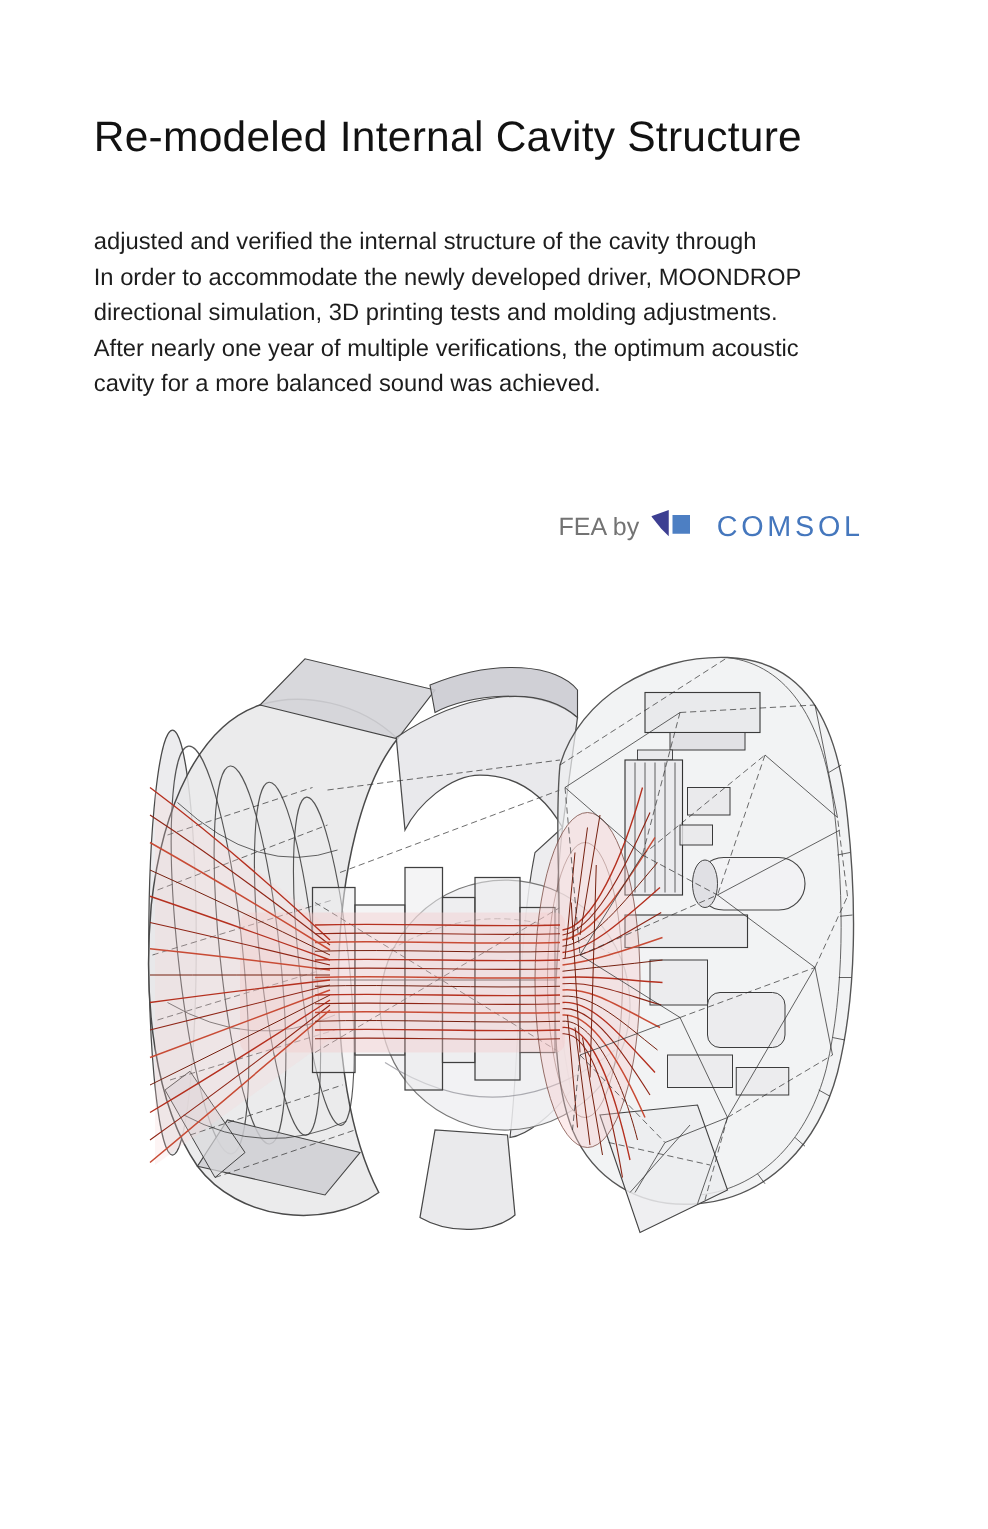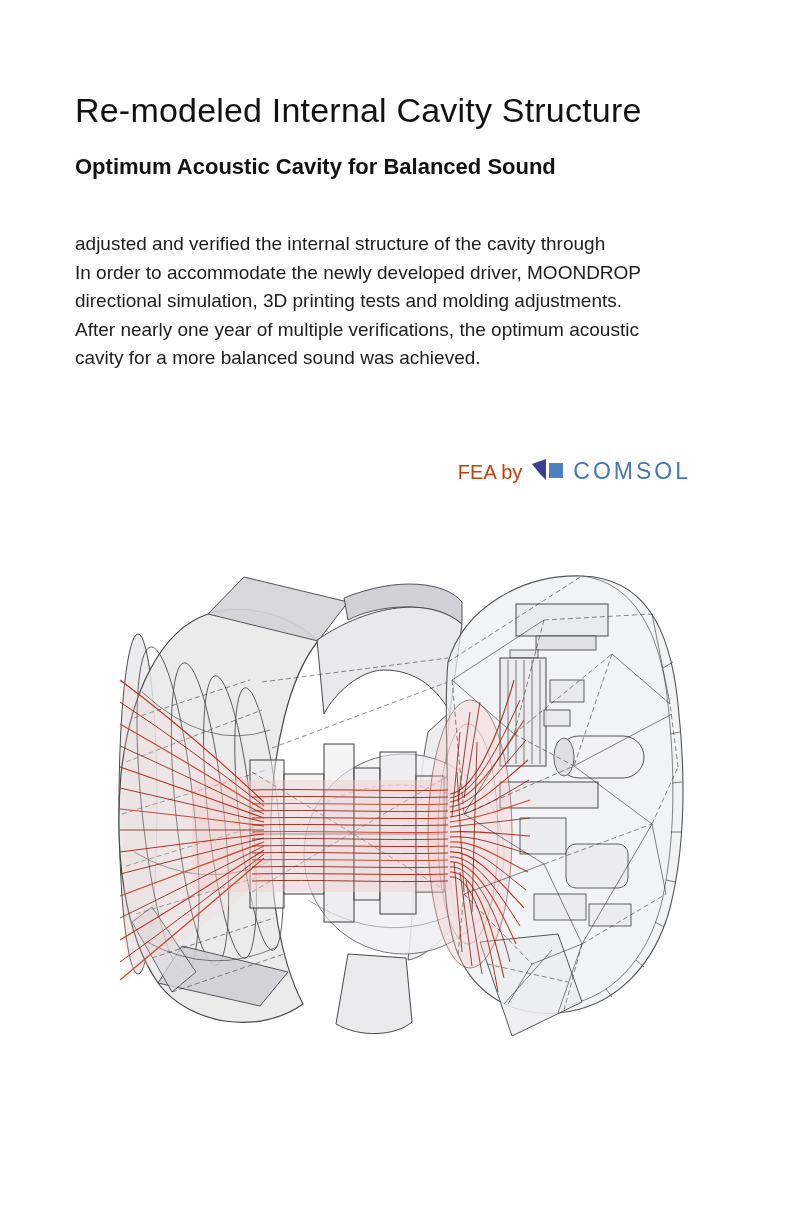--- a/index.html
+++ b/index.html
@@ -35,27 +35,27 @@
   }
   .fea-row{
     margin-top:84px;
     display:flex;
     justify-content:flex-end;
     align-items:center;
     gap:10px;
     height:30px;
   }
   .fea-prefix{
-    color:#c2410c;
+    color:#737373;
     font-size:20px;
     font-weight:400;
     padding-top:2px;
     text-align:center;
   }
-  .comsol-lockup{display:flex;align-items:flex-end;gap:7px;}
+  .comsol-lockup{display:flex;align-items:flex-start;gap:18px;}
   .comsol-wordmark{
     color:#4577bd;
     font-size:23px;
     letter-spacing:3px;
     font-weight:400;
   }
   .figure-wrap{
     margin:75px 0 0 112px;
     width:580px;height:475px;
   }
@@ -69,21 +69,20 @@
   .red3{stroke:#c84b35;stroke-width:1.2;fill:none;}
   .red4{stroke:#75200f;stroke-width:0.8;fill:none;}
 </style>
 </head>
 <body>
 
 <div class="content">
 
   <h1 class="page-title">Re-modeled Internal Cavity Structure</h1>
 
-  <h2 class="page-subtitle">Optimum Acoustic Cavity for Balanced Sound</h2>
 
   <div class="intro">
     <div>adjusted and verified the internal structure of the cavity through</div>
     <div>In order to accommodate the newly developed driver, MOONDROP</div>
     <div>directional simulation, 3D printing tests and molding adjustments.</div>
     <div>After nearly one year of multiple verifications, the optimum acoustic</div>
     <div>cavity for a more balanced sound was achieved.</div>
   </div>
 
   <div class="fea-row">

